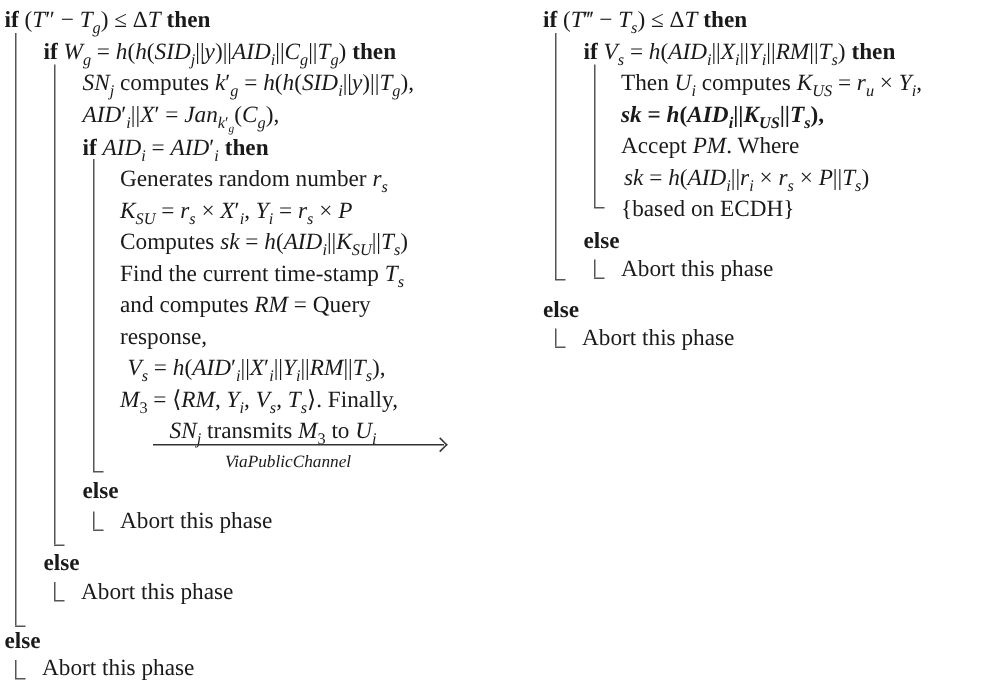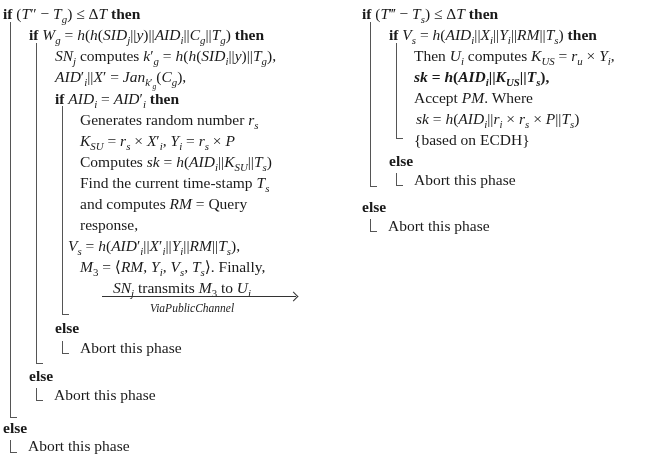--- a/index.html
+++ b/index.html
@@ -56,21 +56,21 @@
   <div class="ln" style="left:80px; top:152px;">
     Computes <i>sk</i> = <i>h</i>(<i>AID</i><sub><i>i</i></sub>||<i>K</i><sub><i>SU</i></sub>||<i>T</i><sub><i>s</i></sub>)
   </div>
   <div class="ln" style="left:80px; top:173px;">
     Find the current time-stamp <i>T</i><sub><i>s</i></sub>
   </div>
   <div class="ln" style="left:80px; top:194px;">
     and computes <i>RM</i> = Query
   </div>
   <div class="ln" style="left:80px; top:215px;">response,</div>
-  <div class="ln" style="left:68px; top:236px;">
+  <div class="ln" style="left:85px; top:236px;">
     <i>V</i><sub><i>s</i></sub> = <i>h</i>(<i>AID</i>′<sub><i>i</i></sub>||<i>X</i>′<sub><i>i</i></sub>||<i>Y</i><sub><i>i</i></sub>||<i>RM</i>||<i>T</i><sub><i>s</i></sub>),
   </div>
   <div class="ln" style="left:80px; top:257px;">
     <i>M</i><sub>3</sub> = ⟨<i>RM</i>, <i>Y</i><sub><i>i</i></sub>, <i>V</i><sub><i>s</i></sub>, <i>T</i><sub><i>s</i></sub>⟩. Finally,
   </div>
   <div class="ln" style="left:113px; top:278px;">
     <i>SN</i><sub><i>j</i></sub> transmits <i>M</i><sub>3</sub> to <i>U</i><sub><i>i</i></sub>
   </div>
   <div class="arrow" style="left:102px; top:296px; width:194px;"></div>
   <div class="lbl" style="left:150px; top:302px;">ViaPublicChannel</div>

